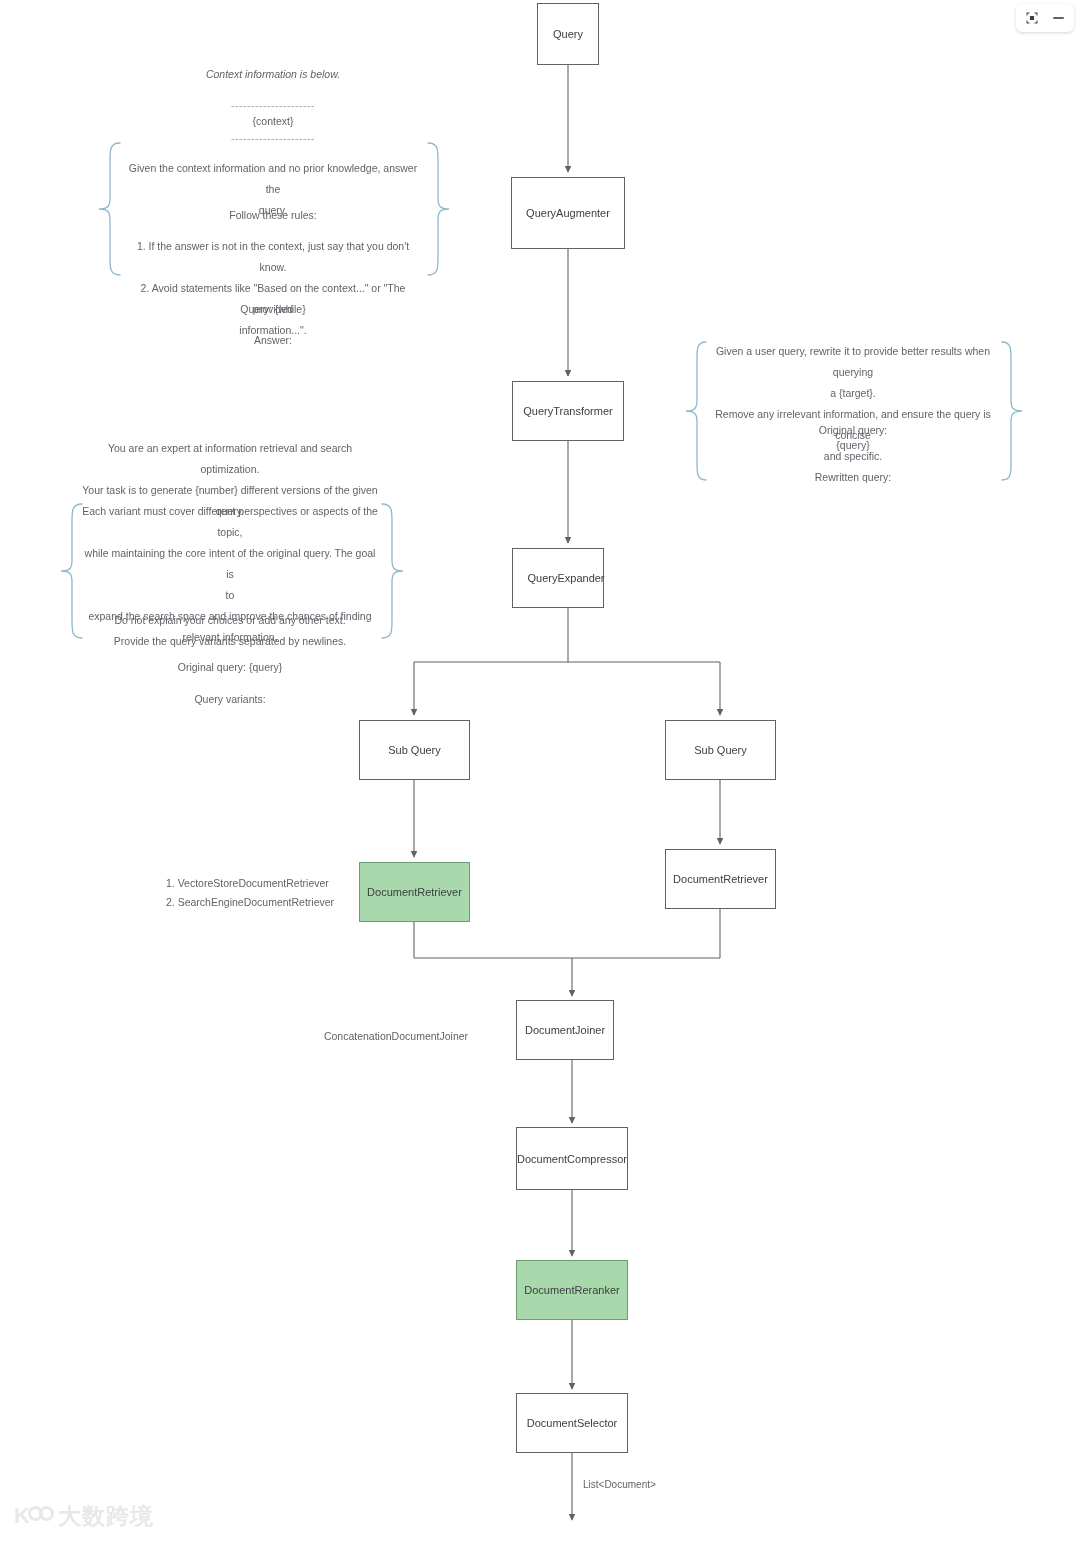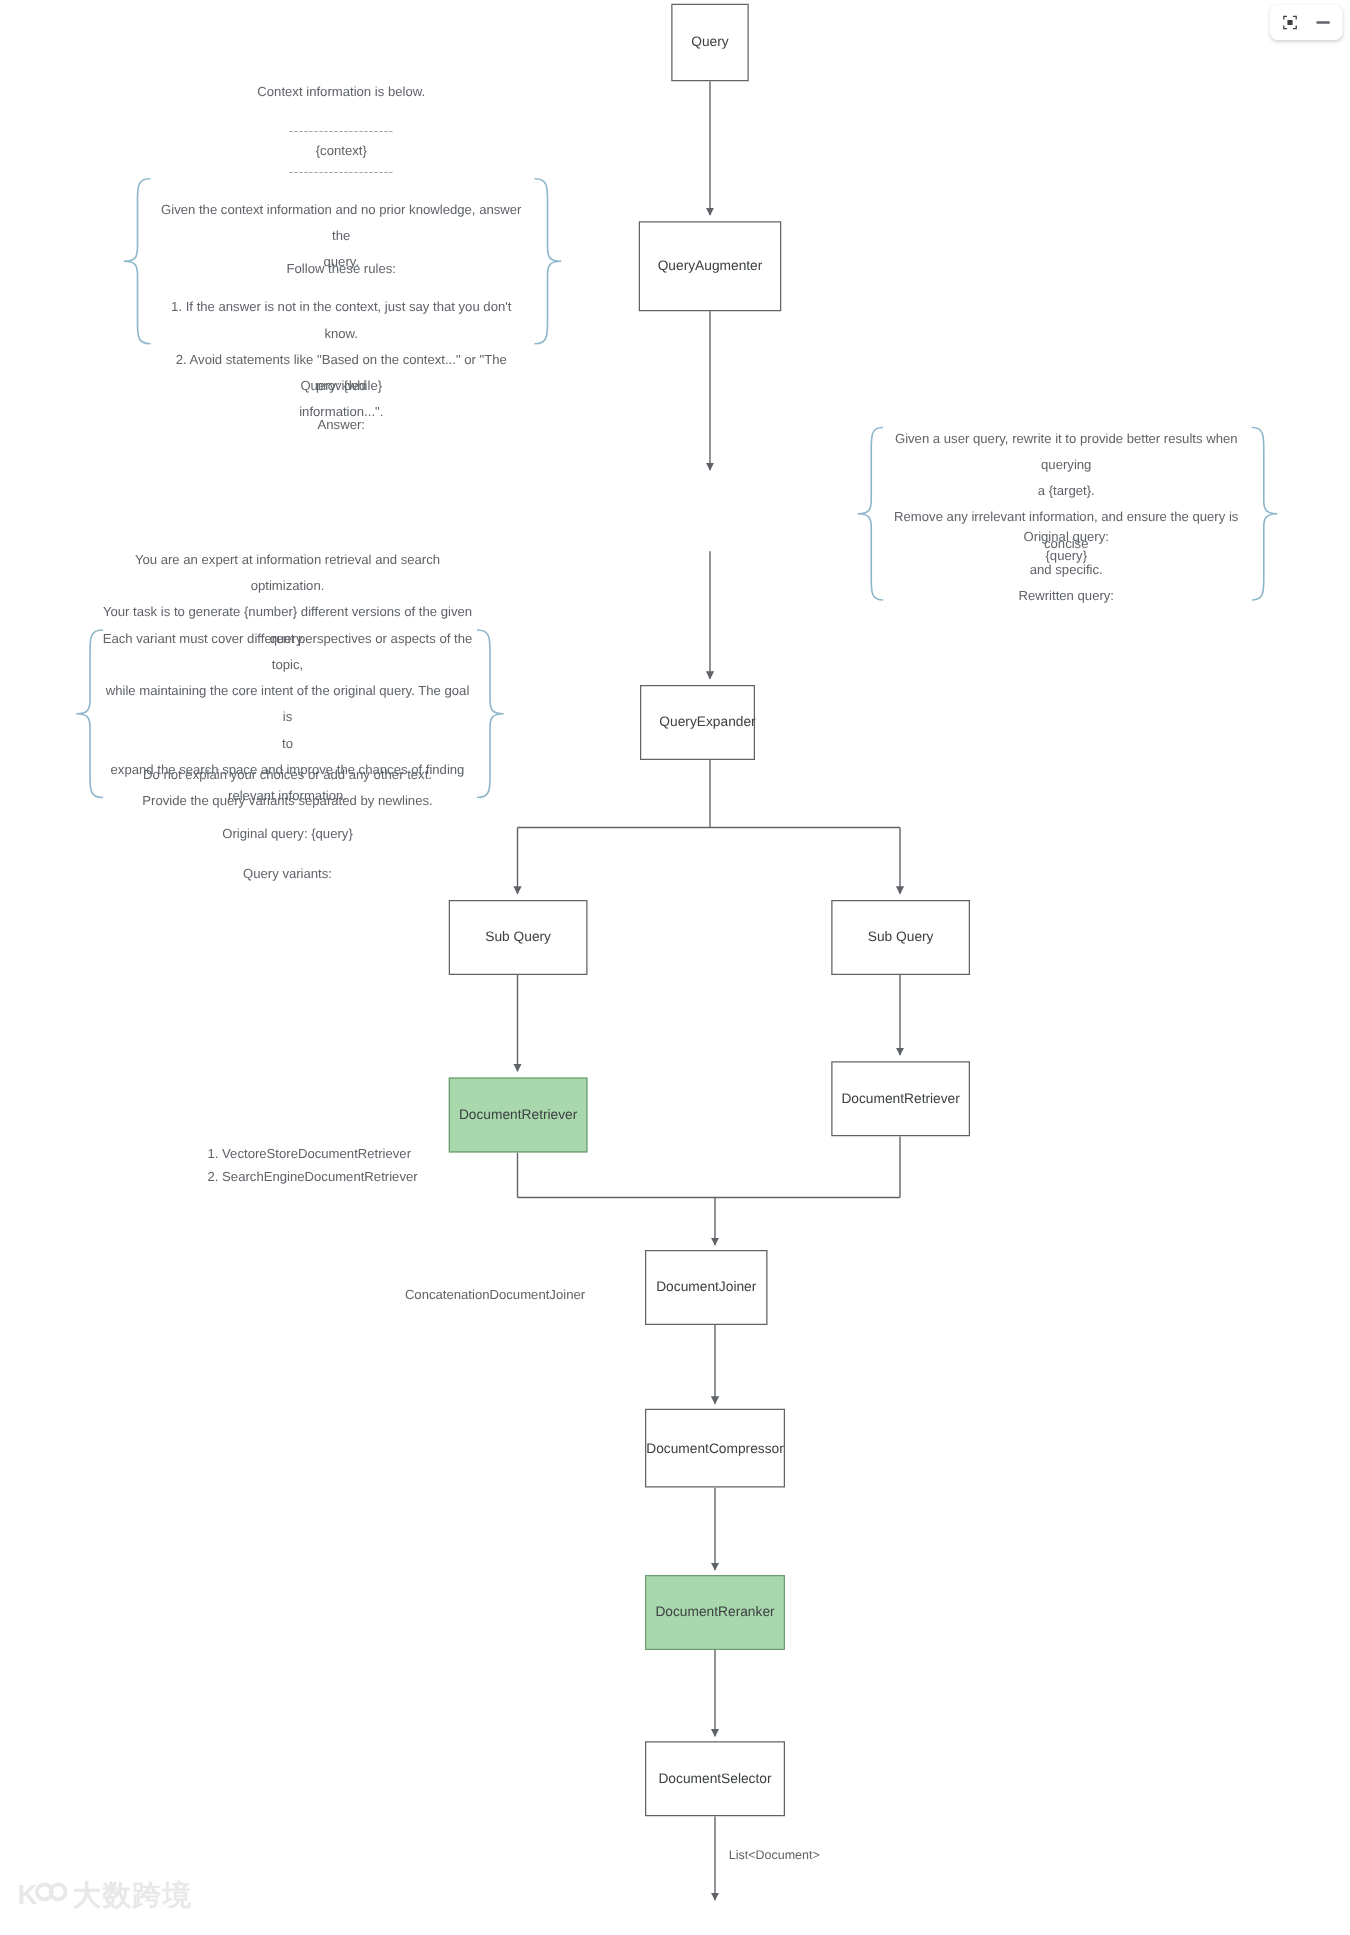--- a/index.html
+++ b/index.html
@@ -19,21 +19,21 @@
     display:flex;align-items:center;justify-content:center;
     font-size:11px;line-height:14px;color:#3c4043;text-align:center;
   }
   .node.green{background:#a8d8ab;border-color:#6f9d73;}
 
   
   .txt{
     position:absolute;font-size:10.5px;line-height:21px;color:#5f6368;
     text-align:center;white-space:pre-wrap;
   }
-  .txt.left{text-align:left;margin-top:40px;}
+  .txt.left{text-align:left;}
   .txt.dash{letter-spacing:.5px;color:#9aa0a6;}
   .edge-label{position:absolute;font-size:10px;color:#5f6368;}
 
   
   .brace{position:absolute;}
   .brace svg{display:block;overflow:visible;}
   .brace path{fill:none;stroke:#8fb7cb;stroke-width:1.3;stroke-linecap:round;}
 
   
   .toolbar{
@@ -104,20 +104,23 @@
   </svg>
 
   <div class="node" style="left:537px;top:3px;width:62px;height:62px;">
     <span>Query</span>
   </div>
 
   <div class="node" style="left:511px;top:177px;width:114px;height:72px;">
     <span>QueryAugmenter</span>
   </div>
 
+  <div class="node" style="left:512px;top:381px;width:112px;height:60px;">
+    <span>QueryTransformer</span>
+  </div>
 
   <div class="node" style="left:512px;top:548px;width:92px;height:60px;padding-left:16px;">
     <span>QueryExpander</span>
   </div>
 
   <div class="node" style="left:359px;top:720px;width:111px;height:60px;">
     <span>Sub Query</span>
   </div>
 
   <div class="node" style="left:665px;top:720px;width:111px;height:60px;">
@@ -148,21 +151,21 @@
     <span>DocumentSelector</span>
   </div>
 
   <div class="edge-label" style="left:583px;top:1479px;">List&lt;Document&gt;</div>
 
   <div class="txt left" style="left:166px;top:874px;width:190px;line-height:19px;">1. VectoreStoreDocumentRetriever</div>
   <div class="txt left" style="left:166px;top:893px;width:190px;line-height:19px;">2. SearchEngineDocumentRetriever</div>
 
   <div class="txt" style="left:296px;top:1026px;width:200px;">ConcatenationDocumentJoiner</div>
 
-  <div class="txt" style="left:153px;top:64px;width:240px;">Context information is below.</div>
+  <div class="txt" style="left:153px;top:64px;width:240px;font-style:italic;">Context information is below.</div>
   <div class="txt dash" style="left:153px;top:95px;width:240px;">---------------------</div>
   <div class="txt" style="left:153px;top:111px;width:240px;">{context}</div>
   <div class="txt dash" style="left:153px;top:128px;width:240px;">---------------------</div>
   <div class="txt" style="left:123px;top:158px;width:300px;">Given the context information and no prior knowledge, answer the
 query.</div>
   <div class="txt" style="left:123px;top:205px;width:300px;">Follow these rules:</div>
   <div class="txt" style="left:123px;top:236px;width:300px;">1. If the answer is not in the context, just say that you don't know.
 2. Avoid statements like "Based on the context..." or "The provided
 information...".</div>
   <div class="txt" style="left:153px;top:299px;width:240px;">Query: {while}</div>

